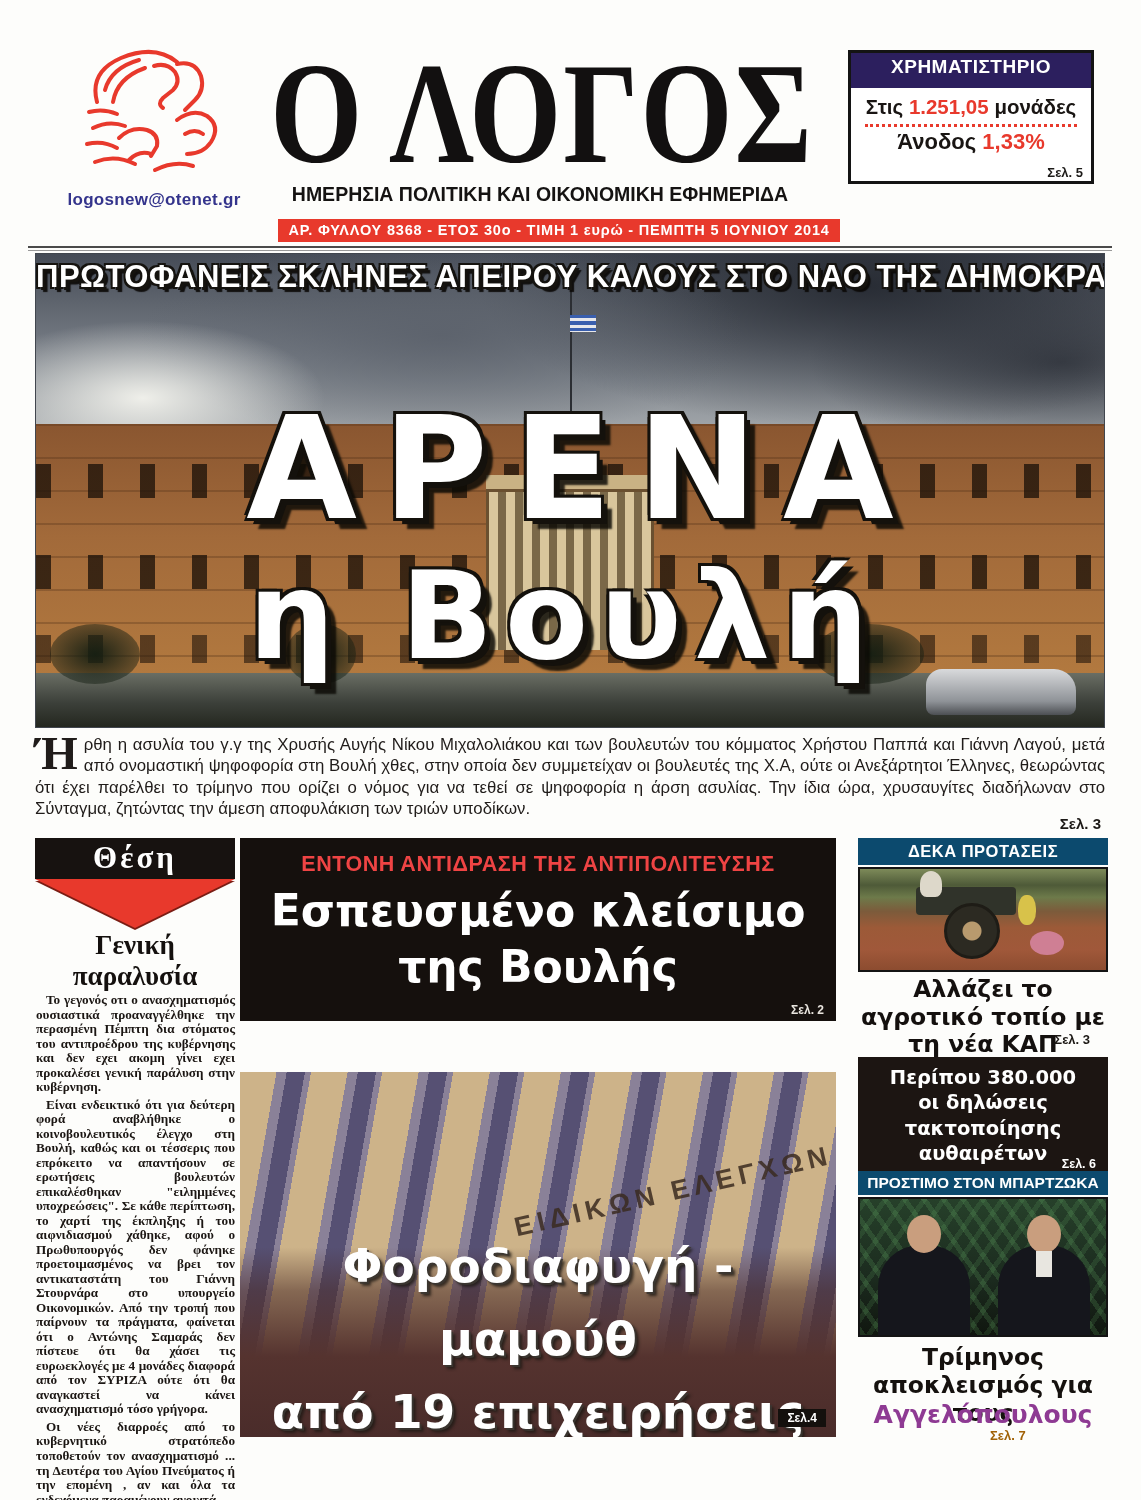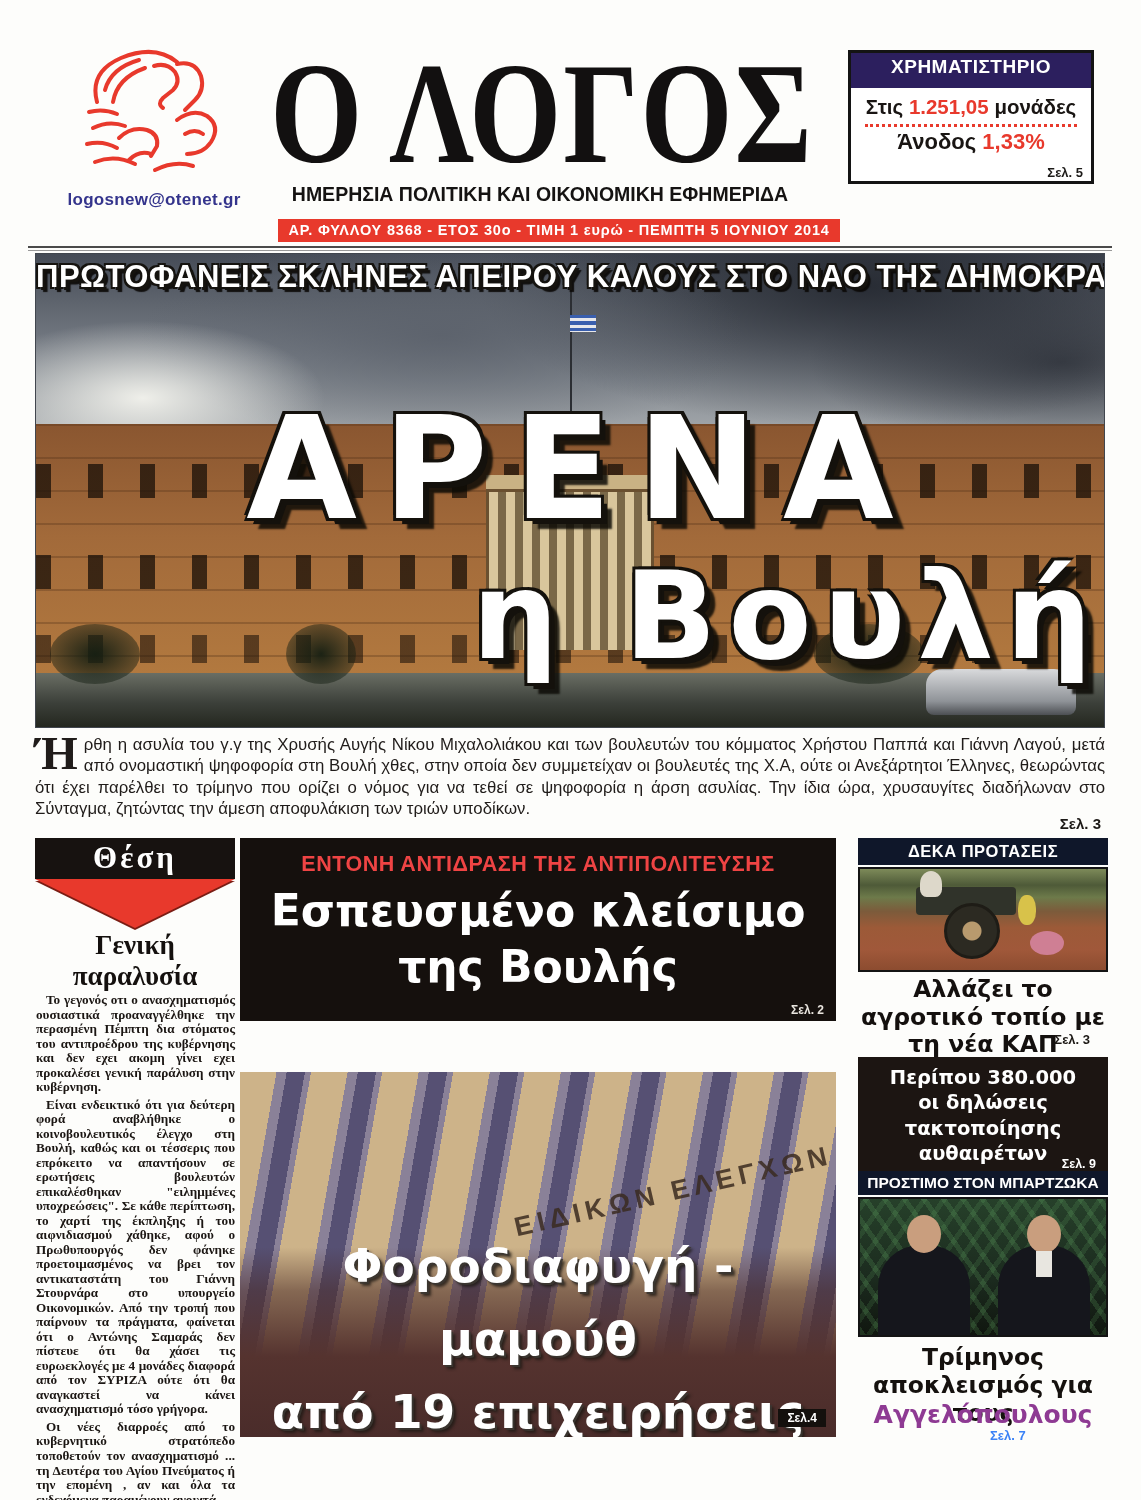--- a/index.html
+++ b/index.html
@@ -60,21 +60,21 @@
   .mp-flagpole { position:absolute; left:50%; top:6%; width:2px; height:32%; background:#2b2e33; }
   .mp-flag { position:absolute; left:50%; top:13%; width:26px; height:17px;
            background:repeating-linear-gradient(180deg,#3a5fae 0 3.2px,#e8e8ea 3.2px 6.4px); }
   .mp-kicker { position:absolute; left:0; right:0; top:5px; text-align:center; color:#fff;
            font-weight:bold; font-size:31px; white-space:nowrap; letter-spacing:.5px;
            text-shadow:-2px -2px 0 #15130f, 2px -2px 0 #15130f, -2px 2px 0 #15130f, 3px 3px 0 #15130f, 5px 5px 1px rgba(10,8,5,.9); }
   .mp-head1 { position:absolute; left:0; right:0; top:143px; text-align:center; color:#fff;
            font-family:"DejaVu Sans", sans-serif; font-weight:bold; font-size:143px; line-height:1;
            letter-spacing:26px; text-indent:26px;
            text-shadow:-3px -3px 0 #14110c, 3px -3px 0 #14110c, -3px 3px 0 #14110c, 6px 6px 0 #14110c, 11px 11px 2px rgba(12,10,6,.85); }
-  .mp-head2 { position:absolute; left:0; right:0; top:296px; text-align:right; color:#fff;
+  .mp-head2 { position:absolute; left:0; right:11px; top:296px; text-align:center; color:#fff;
            font-family:"DejaVu Sans", sans-serif; font-weight:bold; font-size:121px; line-height:1.1;
            letter-spacing:12px;
            text-shadow:-3px -3px 0 #14110c, 3px -3px 0 #14110c, -3px 3px 0 #14110c, 6px 6px 0 #14110c, 11px 11px 2px rgba(12,10,6,.85); }
 
   
   .lead { position:absolute; left:35px; top:734px; width:1070px; font-size:16.8px; line-height:1.27;
            color:#201c1a; text-align:justify; }
   .lead .dropcap { float:left; font-family:"Liberation Serif", serif; font-weight:bold;
            font-size:47px; line-height:.82; padding-right:6px; }
   .lead-page { position:absolute; right:40px; top:815px; font-weight:bold; font-size:15px; color:#1c1916; }
@@ -108,21 +108,21 @@
              repeating-linear-gradient(100deg, #cdb389 0 36px, #8a8198 36px 46px, #565073 46px 64px, #8a8198 64px 70px); }
   .cphoto .sign { position:absolute; right:8px; top:68px; transform:rotate(-13deg); transform-origin:right top;
            font-weight:bold; font-size:27px; color:rgba(58,42,32,.85); letter-spacing:5px; white-space:nowrap; }
   .cphoto .ov { position:absolute; left:0; right:0; top:158px; text-align:center; color:#fff;
            font-family:"DejaVu Sans", sans-serif; font-weight:bold; font-size:47px; line-height:1.55;
            text-shadow:2px 2px 0 rgba(60,55,50,.9), 4px 4px 3px rgba(30,25,20,.8); }
   .cphoto .chip { position:absolute; right:10px; bottom:10px; background:#14100d; color:#fff;
            font-weight:bold; font-size:12px; padding:2px 9px; }
 
   
-  .rbar { position:absolute; left:858px; width:250px; background:#0f172a; color:#fff; text-align:center; font-weight:bold; }
+  .rbar { position:absolute; left:858px; width:250px; background:#0c4a6e; color:#fff; text-align:center; font-weight:bold; }
   .rbar1 { top:838px; height:27px; font-size:16.5px; line-height:26px; letter-spacing:.5px; }
   .rphoto1 { position:absolute; left:858px; top:867px; width:250px; height:105px; border:2px solid #141414; overflow:hidden;
            background:linear-gradient(180deg,#7d8a59 0%, #4e5a38 16%, #6d7a4a 28%, #7c5b3b 42%, #9c5a38 58%, #a0583a 80%, #8c4c30 100%); }
   .tr-wheel { position:absolute; left:84px; top:34px; width:56px; height:56px; border-radius:50%;
            background:radial-gradient(circle at 50% 50%, #b89a6e 0 9px, #2c2a22 10px 100%); border:3px solid #1e1c16; }
   .tr-body { position:absolute; left:56px; top:18px; width:100px; height:28px; border-radius:4px; background:#30332a; }
   .tr-driver { position:absolute; left:60px; top:2px; width:22px; height:26px; border-radius:50% 50% 30% 30%; background:#ddd8ca; }
   .tr-py { position:absolute; left:158px; top:26px; width:18px; height:30px; border-radius:45%; background:#d8c24a; }
   .tr-pp { position:absolute; left:170px; top:62px; width:34px; height:24px; border-radius:50%; background:#cf7f94; }
   .rhead1 { position:absolute; left:858px; top:976px; width:250px; text-align:center; color:#14100e;
@@ -140,21 +140,21 @@
              linear-gradient(180deg,#26402a 0%, #1b2a1e 60%, #10160f 100%); }
   .man { position:absolute; bottom:-6px; width:92px; height:96px; border-radius:42px 42px 0 0; background:#15161c; }
   .man .head { position:absolute; left:50%; top:-30px; transform:translateX(-50%); width:34px; height:38px;
            border-radius:50%; background:#c99e7e; }
   .man.m1 { left:18px; } .man.m2 { left:138px; }
   .man.m2 .shirt { position:absolute; left:50%; top:6px; transform:translateX(-50%); width:16px; height:26px; background:#e8e6e0; }
   .rhead3a { position:absolute; left:858px; top:1343px; width:250px; text-align:center; color:#15110e;
            font-family:"DejaVu Sans", sans-serif; font-weight:bold; font-size:23.5px; line-height:1.2; }
   .rhead3b { position:absolute; left:858px; top:1400px; width:250px; text-align:center; color:#8e3a93;
            font-family:"DejaVu Sans", sans-serif; font-weight:bold; font-size:25px; }
-  .rpage3 { position:absolute; left:990px; top:1428px; font-weight:bold; font-size:13px; color:#3b82f6; }
+  .rpage3 { position:absolute; left:990px; top:1428px; font-weight:bold; font-size:13px; color:#a16207; }
 </style>
 </head>
 <body>
 
 <div class="page">
 
   <svg class="logo-art" viewBox="0 0 190 148">
     <g fill="none" stroke="#e8392c" stroke-width="4" stroke-linecap="round">
       <path d="M38 60 Q30 30 62 16 Q96 2 118 20"></path>
       <path d="M46 48 Q52 26 80 18"></path>
@@ -259,21 +259,21 @@
     <div class="tr-py"></div>
     <div class="tr-pp"></div>
   </div>
   <div class="rhead1">Αλλάζει το αγροτικό τοπίο με τη νέα ΚΑΠ</div>
   <div class="rpage1">Σελ. 3</div>
 
   <div class="rbox380">
     <span>Περίπου 380.000</span><br>
     <span>οι δηλώσεις τακτοποίησης</span><br>
     <span>αυθαιρέτων</span>
-    <div class="rp">Σελ. 9</div>
+    <div class="rp">Σελ. 6</div>
   </div>
 
   <div class="rbar rbar3">ΠΡΟΣΤΙΜΟ ΣΤΟΝ ΜΠΑΡΤΖΩΚΑ</div>
   <div class="rphoto2">
     <div class="man m1">
         <div class="head"></div>
       </div>
     <div class="man m2">
         <div class="head"></div>
         <div class="shirt"></div>

